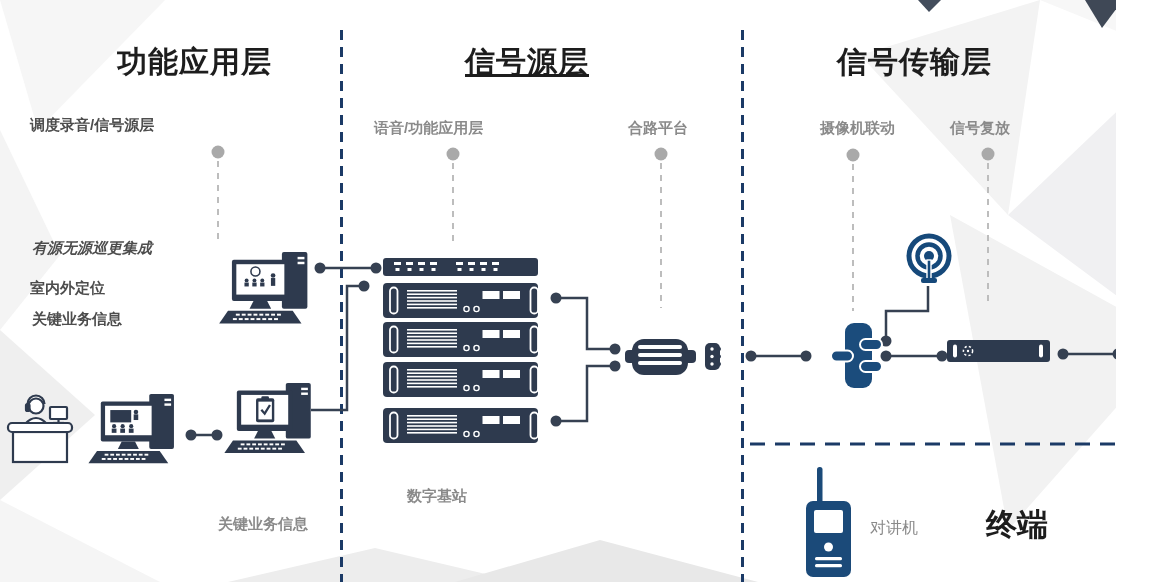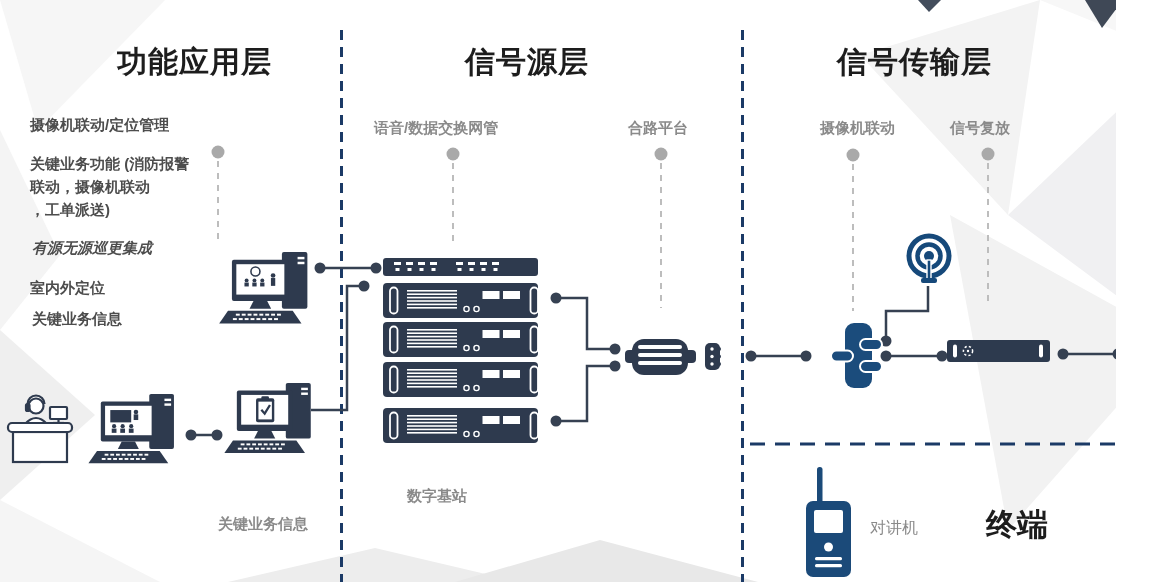--- a/index.html
+++ b/index.html
@@ -379,32 +379,29 @@
       <circle cx="828.5" cy="547" r="4.5" fill="#fff"></circle>
       <rect x="815" y="557" width="27" height="3.2" rx="1.5" fill="#fff"></rect>
       <rect x="815" y="564" width="27" height="3.2" rx="1.5" fill="#fff"></rect>
     </g>
 
     <polygon points="1137,561 1137,576 1122,568.5" fill="#c6c6c6"></polygon>
     <polygon points="1148,558 1148,578 1166,568" fill="#b2b2b2"></polygon>
   </svg>
 
   <div class="col-title" style="left:117px;top:42px;">功能应用层</div>
-  <div class="col-title" style="left:465px;top:42px;">信号源层</div>
+  <div class="col-title" style="left:465px;top:42px;text-decoration:underline;">信号源层</div>
   <div class="col-title" style="left:837px;top:42px;">信号传输层</div>
 
-  <div class="feature" style="top:113px;">摄像机联动/定位管理</div>
-  <div class="feature" style="top:152px;">关键业务功能 (消防报警
-联动，摄像机联动
-，工单派送)</div>
+  <div class="feature" style="top:113px;">调度录音/信号源层</div>
   <div class="feature" style="top:236px;left:32px;font-style:italic;">有源无源巡更集成</div>
   <div class="feature" style="top:276px;">室内外定位</div>
   <div class="feature" style="top:307px;left:32px;">关键业务信息</div>
 
-  <div class="node-label" style="left:374px;top:119px;">语音/数据交换网管</div>
+  <div class="node-label" style="left:374px;top:119px;">语音/功能应用层</div>
   <div class="node-label" style="left:628px;top:119px;">合路平台</div>
   <div class="node-label" style="left:820px;top:119px;">摄像机联动</div>
   <div class="node-label" style="left:950px;top:119px;">信号复放</div>
   <div class="node-label" style="left:1122px;top:119px;">天线</div>
 
   <div class="caption" style="left:218px;top:488px;margin-top:27px;">关键业务信息</div>
   <div class="caption" style="left:407px;top:487px;">数字基站</div>
 
   <div class="device-label" style="left:870px;top:518px;">对讲机</div>
   <div class="terminal-title" style="left:986px;top:504px;">终端</div>

